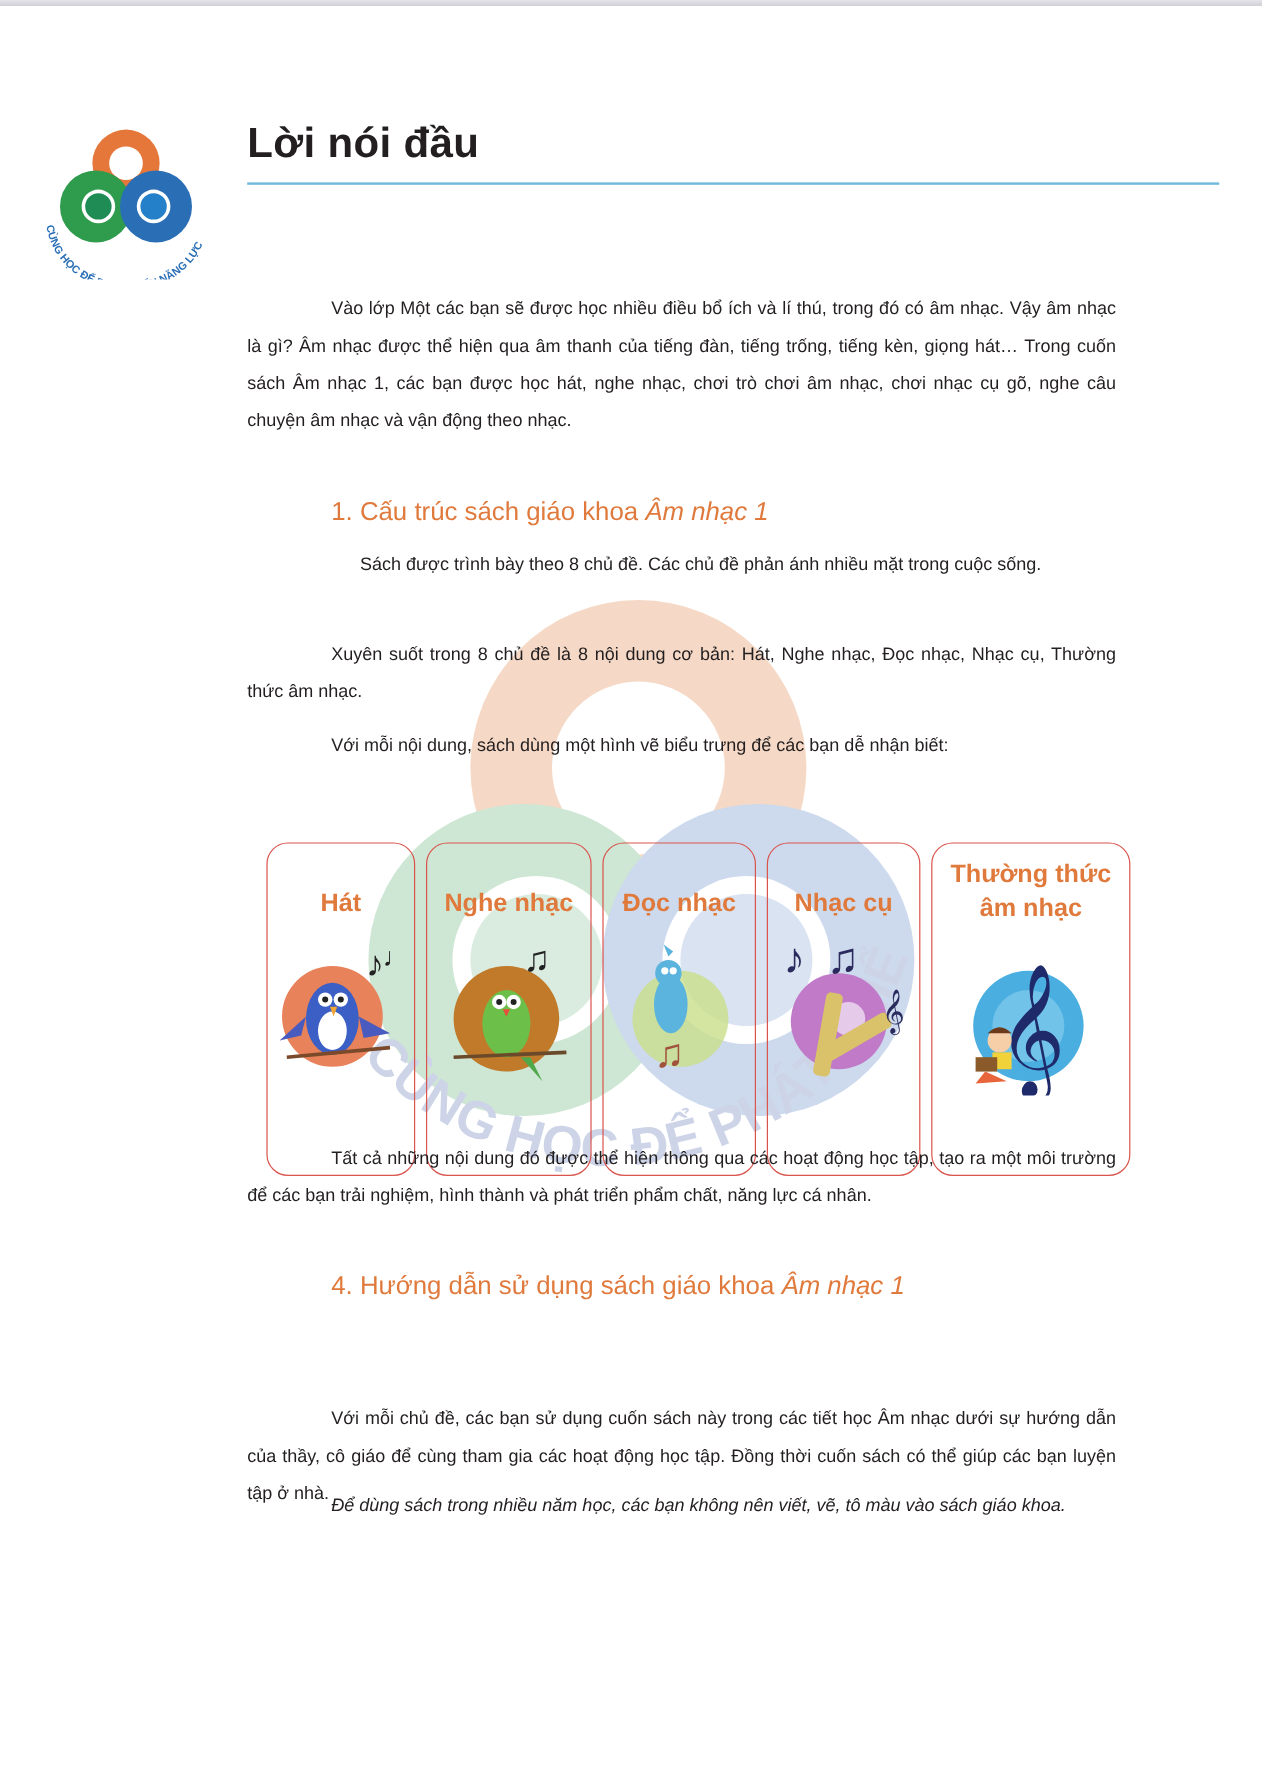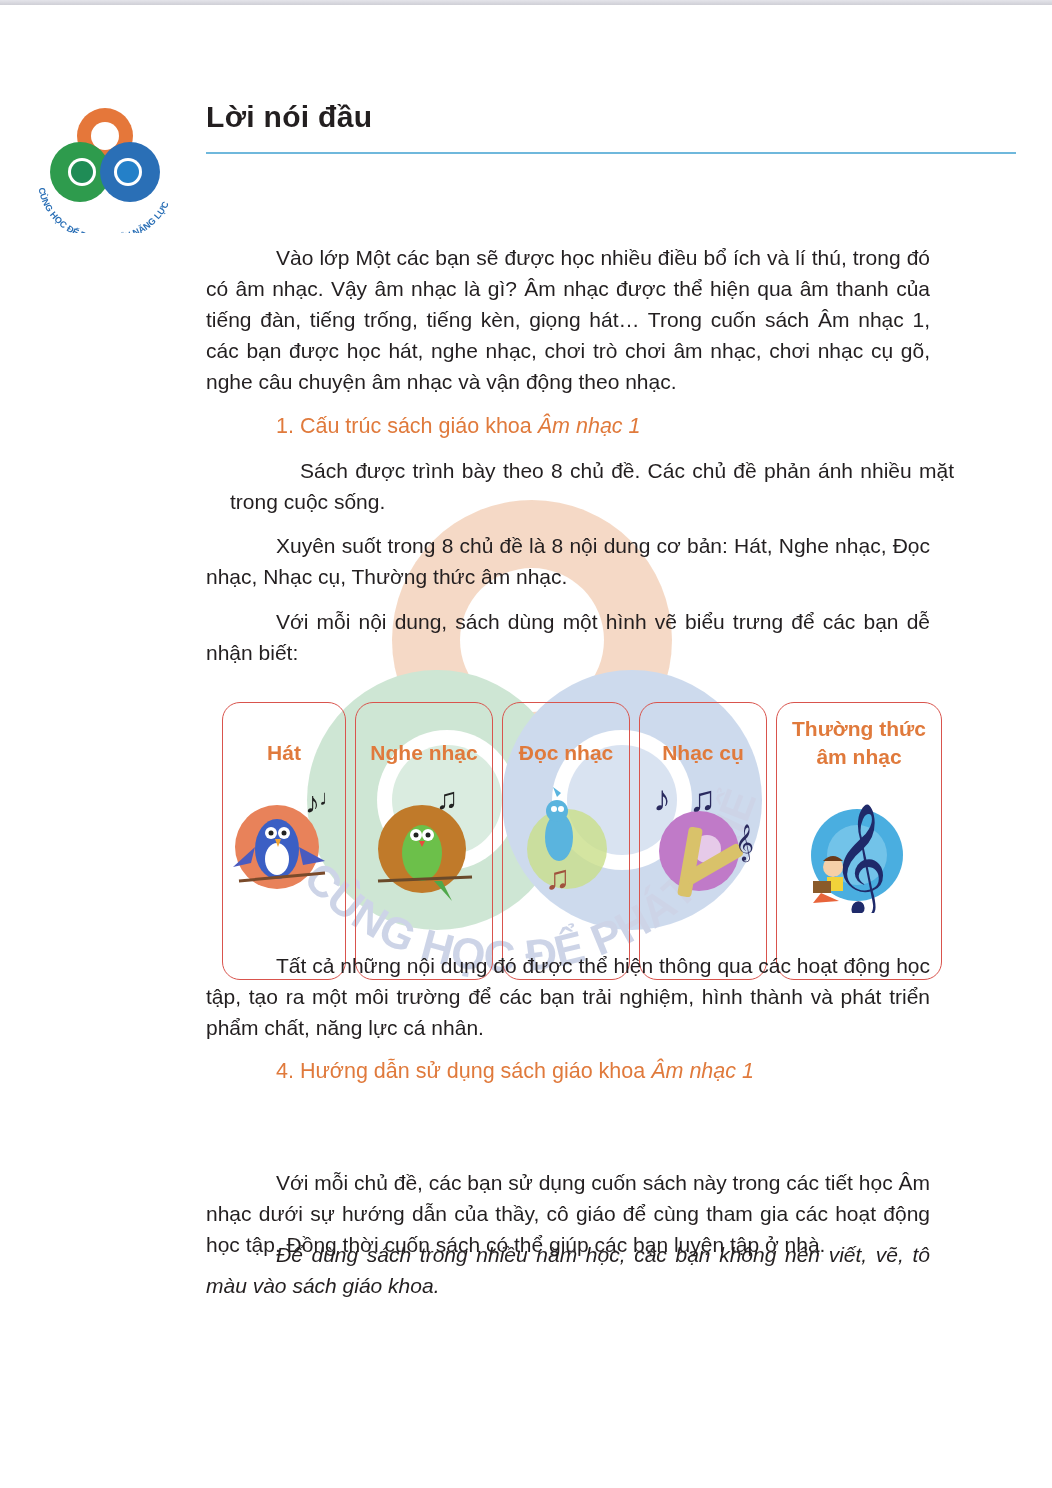--- a/index.html
+++ b/index.html
@@ -4,29 +4,29 @@
   <style>
     * { box-sizing: border-box; margin: 0; padding: 0; }
     html, body { width: 1052px; height: 1488px; background: #ffffff; overflow: hidden; }
     body { position: relative; font-family: "Liberation Sans", sans-serif; color: #231f20; }
 
     .topbar { position: absolute; left: 0; top: 0; width: 1052px; height: 5px;
       background: linear-gradient(#e4e4ea, #cfcfd6); }
 
     .logo { position: absolute; left: 30px; top: 98px; width: 150px; height: 135px; }
 
-    .title { position: absolute; left: 206px; top: 100px; font-size: 30px; font-weight: bold;
+    .title { position: absolute; left: 206px; top: 100px; font-size: 35px; font-weight: bold;
       color: #231f20; letter-spacing: 0.3px; }
     .divider { position: absolute; left: 206px; top: 152px; width: 810px; height: 2px;
       background: #6fb8dc; }
 
     .watermark { position: absolute; left: 232px; top: 480px; width: 600px; height: 540px;
       opacity: 0.42; pointer-events: none; }
 
-    .para { position: absolute; left: 206px; width: 724px; font-size: 21px; line-height: 31px;
+    .para { position: absolute; left: 206px; width: 724px; font-size: 15px; line-height: 31px;
       text-align: justify; color: #231f20; }
     .para .indent { display: inline-block; width: 70px; }
 
     .heading { position: absolute; left: 276px; font-size: 21.5px; font-weight: normal;
       color: #e07a3c; }
     .heading i { font-style: italic; }
 
     .card { position: absolute; top: 702px; height: 278px; border: 1.5px solid #d9544d;
       border-radius: 18px; background: transparent; }
     .card .lbl { position: absolute; left: 0; right: 0; top: 36px; text-align: center;

